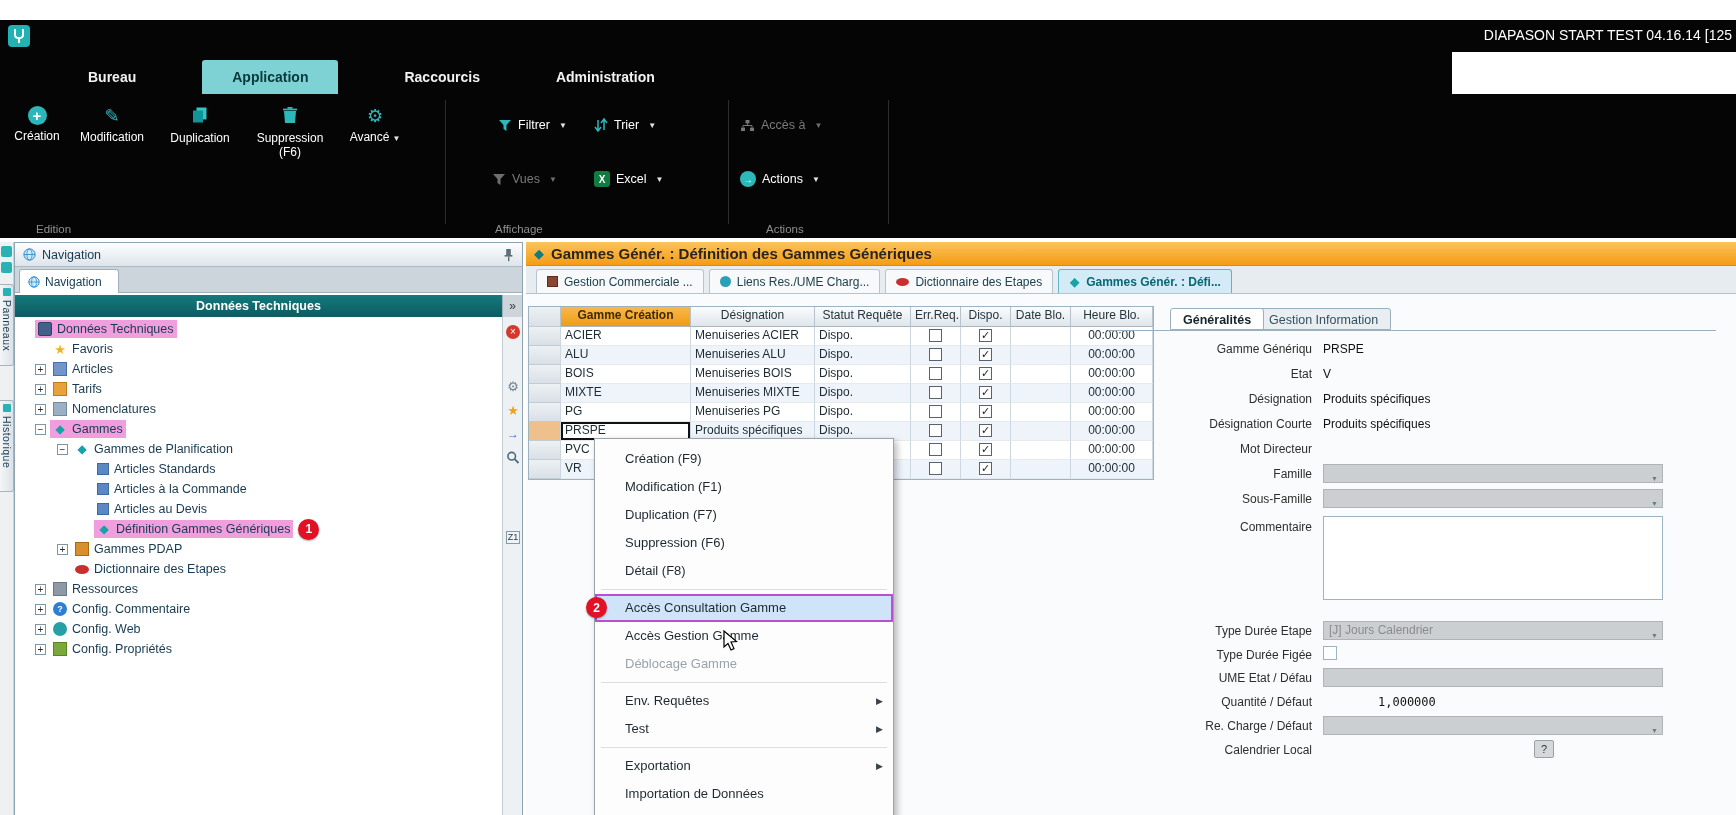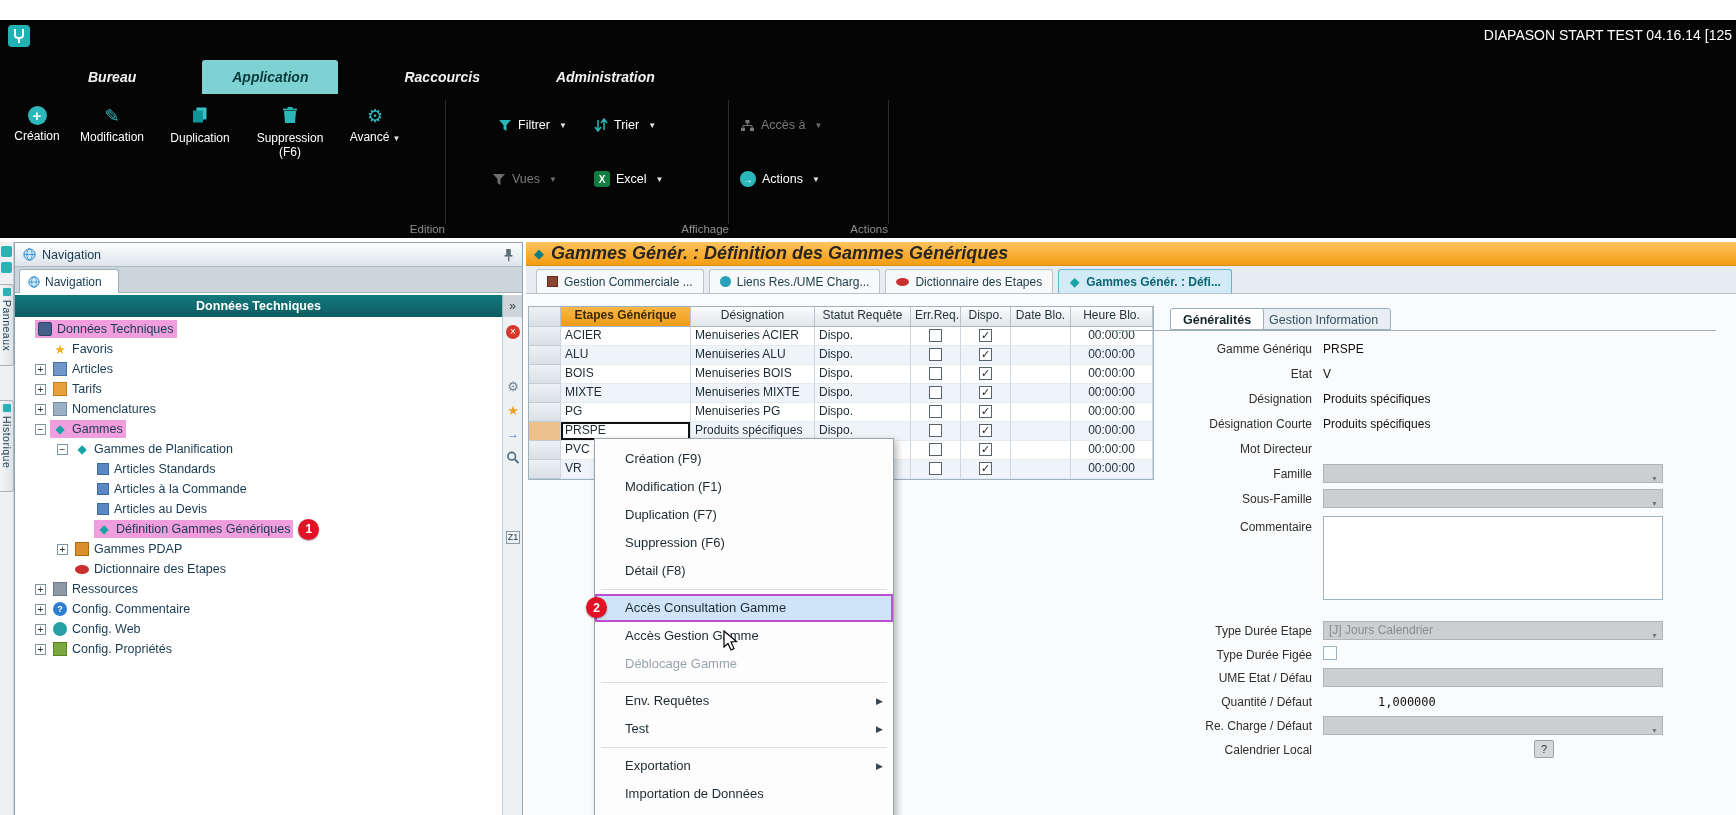--- a/index.html
+++ b/index.html
@@ -6,39 +6,39 @@
   html,body { width:1736px; height:815px; overflow:hidden; }
   body { font-family:"Liberation Sans", sans-serif; background:#fff; position:relative; }
   #screen { position:absolute; inset:0; width:1736px; height:815px; overflow:hidden; background:#fff;margin-top:20px; }
 
   
   #titlebar { position:absolute; left:0; top:0; width:1736px; height:32px; background:#050505; }
   #applogo { position:absolute; left:8px; top:5px; width:22px; height:22px; background:#23b2b4; border-radius:4px; display:flex; align-items:center; justify-content:center; }
   #wintitle { position:absolute; right:4px; top:7px; color:#fff; font-size:14px; white-space:nowrap; }
 
   
-  #rtabs { position:absolute; left:0; top:32px; width:1736px; height:42px; background:#050505; display:flex; align-items:flex-end; padding-left:78px; gap:56px;font-style:italic; }
+  #rtabs { position:absolute; left:0; top:32px; width:1452px; height:42px; background:#050505; display:flex; align-items:flex-end; padding-left:78px; gap:56px; }
   .rtab { height:34px; line-height:34px; padding:0 10px; color:#f2f2f2; font-size:14px; font-weight:bold; cursor:default; }
   .rtab.active { background:#7ed2d4; color:#07393b; padding:0 30px; border-radius:3px 3px 0 0; }
 
   
   #ribbon { position:absolute; left:0; top:74px; width:1736px; height:144px; background:#050505; }
   .bigrow { position:absolute; left:6px; top:8px; display:flex; }
   .bigbtn { min-height:74px; padding:4px 6px 0 6px; text-align:center; color:#fff; font-size:12px; }
   .bigbtn .blabel { display:block; margin-top:4px; line-height:14px; }
   .w1{width:62px}.w2{width:88px}.w3{width:88px}.w4{width:92px}.w5{width:78px}
   .cplus { display:inline-flex; width:19px; height:19px; border-radius:50%; background:#2cb8ba; color:#fff; font-weight:bold; font-size:15px; align-items:center; justify-content:center; }
   .glyph.teal { font-size:18px; color:#2cb8ba; line-height:20px; display:inline-block; }
   .svgi { display:inline-block; }
   .caret { font-size:8px; color:#e4e4e4; margin-left:3px; }
   .caret.dis { color:#6f6f6f; }
   .vsep { position:absolute; top:6px; height:124px; width:1px; background:#2c2c2c; }
   .sbtn { position:absolute; display:flex; align-items:center; gap:6px; color:#fff; font-size:12.5px; height:22px; }
   .sbtn.dis { color:#7a7a7a; }
-  .glabel { position:absolute; bottom:3px; text-align:right; color:#8f8f8f; font-size:11.5px; }
+  .glabel { position:absolute; bottom:3px; text-align:left; color:#8f8f8f; font-size:11.5px;padding-left:36px; }
   .xlsq { display:inline-flex; width:16px; height:16px; background:#107c41; color:#fff; font-weight:bold; font-size:10px; border-radius:3px; align-items:center; justify-content:center; }
   .acirc { display:inline-flex; width:16px; height:16px; background:#2cb8ba; color:#fff; font-size:10px; font-weight:bold; border-radius:50%; align-items:center; justify-content:center; }
 
   
   #strip { position:absolute; left:0; top:222px; width:14px; bottom:0; background:#eef0f2; border-right:1px solid #c9d2d8; }
   .chip { position:absolute; left:1px; width:11px; height:11px; background:#28b2b4; border-radius:2px; }
   .vtab { position:absolute; left:0; width:14px; border:1px solid #a7b4bd; border-left:none; background:linear-gradient(90deg,#f4f6f8,#dde2e6); border-radius:0 3px 3px 0; display:flex; flex-direction:column; align-items:center; padding-top:3px; }
   .vico { width:8px; height:8px; background:#28b2b4; border-radius:1px; margin-bottom:4px; }
   .vtxt { writing-mode:vertical-rl; font-size:10.5px; color:#1c3f52; letter-spacing:.5px; }
 
@@ -78,21 +78,21 @@
   .gdiamond { color:#17a2a6; font-size:12px; }
   .ghelp { background:#2f7fd1; color:#fff; border-radius:50%; font-size:9px; font-weight:bold; }
   .gweb { background:#27a0a5; border-radius:50%; }
   .hlw { display:inline-flex; align-items:center; height:18px; padding:0 3px; }
   .hlw.hl { background:#f19ede; }
   .nbadge { display:inline-flex; width:21px; height:21px; border-radius:50%; background:#e31126; color:#fff; font-size:12px; font-weight:bold; align-items:center; justify-content:center; box-shadow:0 1px 2px rgba(0,0,0,.35); margin-left:5px; flex:none; }
 
   
   #content-bg { position:absolute; left:526px; top:222px; right:0; bottom:0; background:#fafbfc; }
   #obar { position:absolute; left:526px; top:222px; right:0; height:24px; background:linear-gradient(#fcc35d,#f49c14); border-bottom:1px solid #d98a10; display:flex; align-items:center; padding:0 8px; gap:7px; }
-  #obar .otxt { font-size:18px; font-weight:bold; color:#2a2420;font-style:italic; }
+  #obar .otxt { font-size:15px; font-weight:bold; color:#2a2420; }
   #ctabs { position:absolute; left:526px; top:246px; right:0; height:28px; background:#e7ecf1; border-bottom:1px solid #b6c2cc; display:flex; align-items:flex-end; padding-left:10px; gap:5px; }
   .ctab { height:24px; display:flex; align-items:center; gap:6px; padding:0 10px; background:#f7f9fa; border:1px solid #b9c4cd; border-bottom:none; border-radius:3px 3px 0 0; font-size:12px; color:#21414f; }
   .ctab.active { background:#d2ebf7; border-color:#5fb7cb; color:#0a6673; font-weight:bold; }
   .ci { width:11px; height:11px; display:inline-flex; align-items:center; justify-content:center; }
   .ci1 { background:#8a4632; border:1px solid #5f2d1e; }
   .ci2 { background:#2a9fb8; border-radius:50%; }
   .ci3 { background:#c8302e; border-radius:50%; height:8px; width:13px; }
   .ci4 { color:#17a2a6; font-size:12px; background:none; }
 
   
@@ -435,21 +435,21 @@
     </div>
     <div class="ctab active">
       <span class="ci ci4">◆</span>
       <span>Gammes Génér. : Défi...</span>
     </div>
   </div>
 
   <div id="grid">
     <div class="tr thr">
       <div class="td sel th"></div>
-      <div class="td c1 th or">Etapes Générique</div>
+      <div class="td c1 th or">Gamme Création</div>
       <div class="td c2 th">Désignation</div>
       <div class="td c3 th">Statut Requête</div>
       <div class="td c4 th">Err.Req.</div>
       <div class="td c5 th">Dispo.</div>
       <div class="td c6 th">Date Blo.</div>
       <div class="td c7 th">Heure Blo.</div>
     </div>
     <div class="tr">
       <div class="td sel"></div>
       <div class="td c1">ACIER</div>

